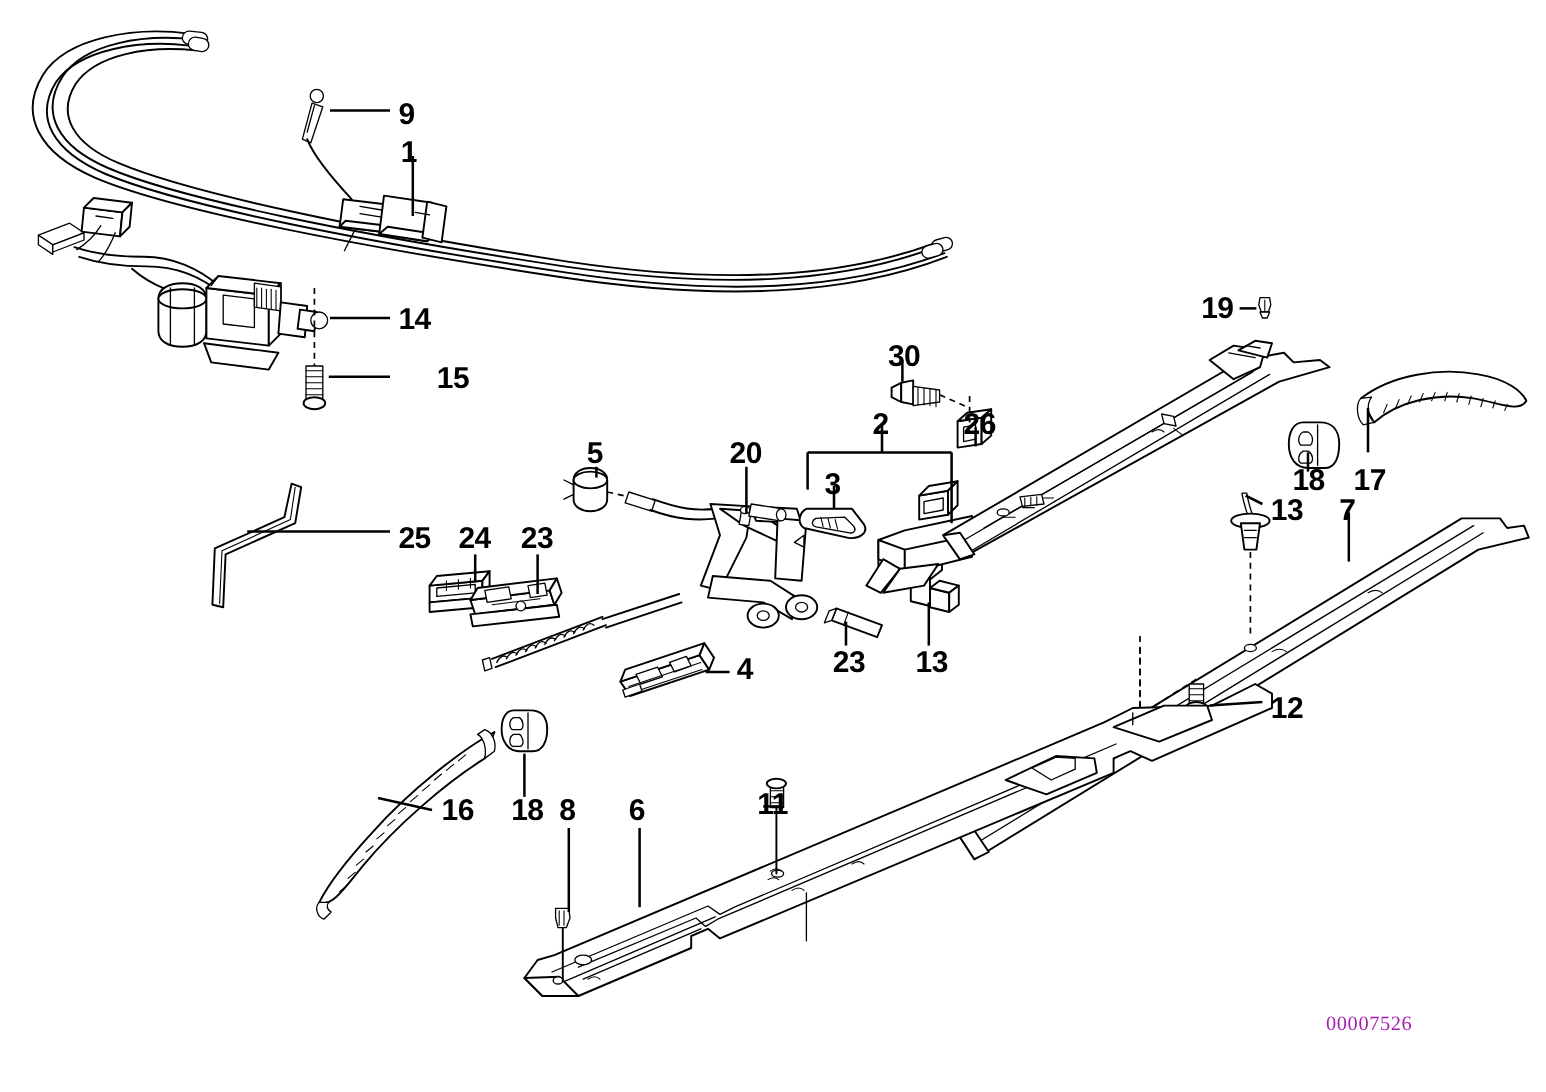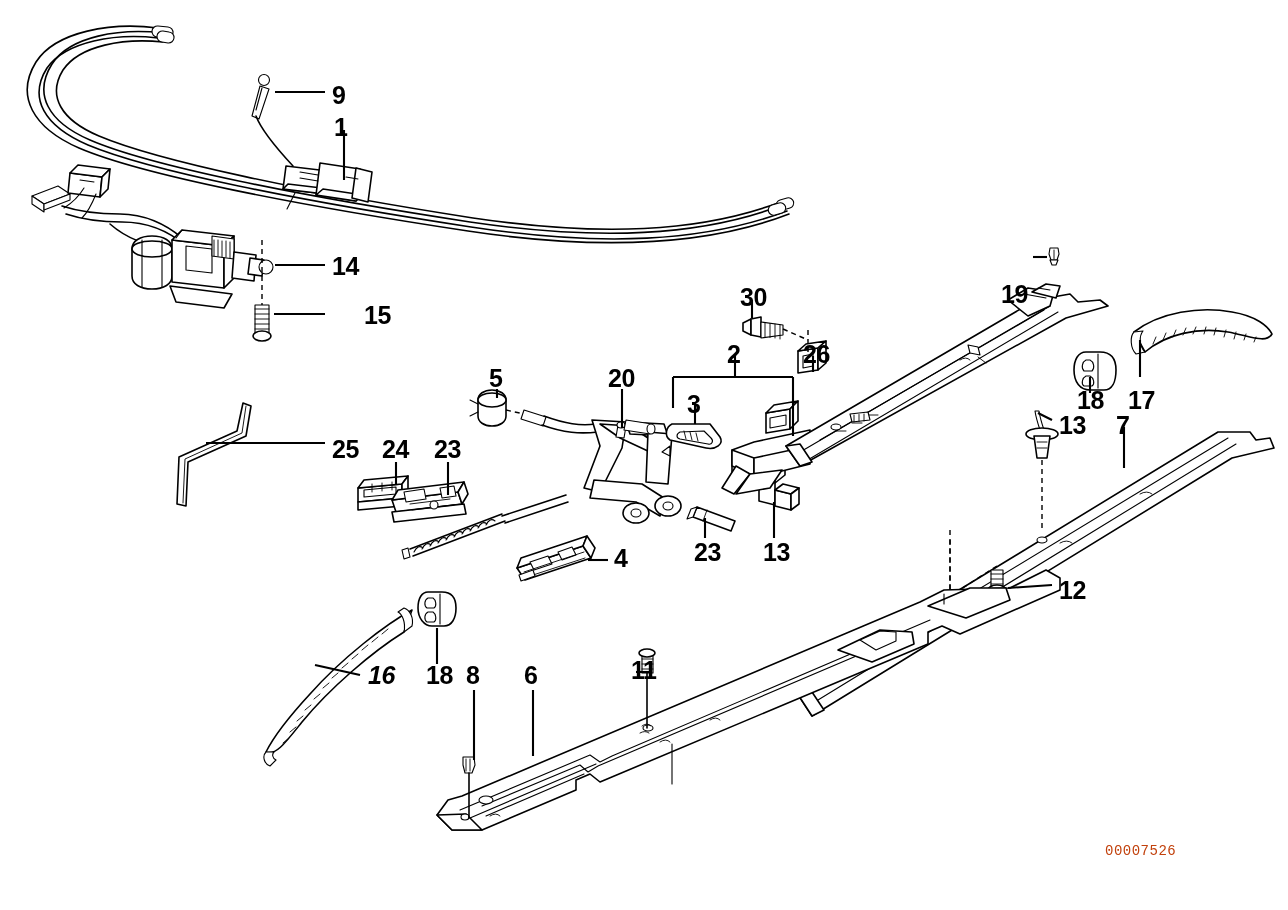--- a/index.html
+++ b/index.html
@@ -31,24 +31,24 @@
     font-weight: bold;
     font-size: 25px;
     line-height: 25px;
     color: #000000;
     letter-spacing: -0.5px;
     white-space: nowrap;
     user-select: none;
   }
   #diagram-id {
     position: absolute;
-    font-family: Liberation Mono, monospace;
-    font-size: 14px;
+    font-family: Liberation Serif, serif;
+    font-size: 17px;
     letter-spacing: 0.5px;
-    color: #c2410c;
+    color: #a21caf;
     white-space: nowrap;
   }
   
   .ln { fill: none; stroke: #000; stroke-width: 1.6; stroke-linecap: round; stroke-linejoin: round; }
   .ln-thin { fill: none; stroke: #000; stroke-width: 1.1; stroke-linecap: round; stroke-linejoin: round; }
   .ln-hair { fill: none; stroke: #000; stroke-width: 0.9; stroke-linecap: round; stroke-linejoin: round; }
   .leader { fill: none; stroke: #000; stroke-width: 2.1; stroke-linecap: butt; }
   .leader-dash { fill: none; stroke: #000; stroke-width: 1.4; stroke-dasharray: 5 4; }
   .fillw { fill: #ffffff; stroke: #000; stroke-width: 1.6; stroke-linejoin: round; }
   .fillw-t { fill: #ffffff; stroke: #000; stroke-width: 1.1; stroke-linejoin: round; }
@@ -469,39 +469,39 @@
 
       <path class="leader" d="M636 672 L650 672"></path>
     </g>
 
   </svg>
 
   <div class="callout" style="left:332px; top:83px;">9</div>
   <div class="callout" style="left:334px; top:115px;">1</div>
   <div class="callout" style="left:332px; top:254px;">14</div>
   <div class="callout" style="left:332px; top:303px;margin-left:32px;">15</div>
-  <div class="callout" style="left:1001px; top:245px;margin-top:37px;">19</div>
+  <div class="callout" style="left:1001px; top:245px;">19</div>
   <div class="callout" style="left:740px; top:285px;">30</div>
   <div class="callout" style="left:727px; top:342px;">2</div>
   <div class="callout" style="left:803px; top:342px;">26</div>
   <div class="callout" style="left:687px; top:392px;">3</div>
   <div class="callout" style="left:1077px; top:388px;">18</div>
   <div class="callout" style="left:1128px; top:388px;">17</div>
   <div class="callout" style="left:1059px; top:413px;">13</div>
   <div class="callout" style="left:1116px; top:413px;">7</div>
   <div class="callout" style="left:489px; top:366px;">5</div>
   <div class="callout" style="left:608px; top:366px;">20</div>
   <div class="callout" style="left:332px; top:437px;">25</div>
   <div class="callout" style="left:382px; top:437px;">24</div>
   <div class="callout" style="left:434px; top:437px;text-align:right;">23</div>
   <div class="callout" style="left:694px; top:540px;">23</div>
   <div class="callout" style="left:763px; top:540px;">13</div>
   <div class="callout" style="left:614px; top:546px;">4</div>
   <div class="callout" style="left:1059px; top:578px;">12</div>
-  <div class="callout" style="left:368px; top:663px;font-style:italic;">16</div>
+  <div class="callout" style="left:368px; top:663px;">16</div>
   <div class="callout" style="left:426px; top:663px;">18</div>
   <div class="callout" style="left:466px; top:663px;">8</div>
   <div class="callout" style="left:524px; top:663px;">6</div>
   <div class="callout" style="left:614px; top:658px;margin-left:17px;">11</div>
 
   <div id="diagram-id" style="left:1105px; top:843px;">00007526</div>
 
 </div>
 
 </body></html>

